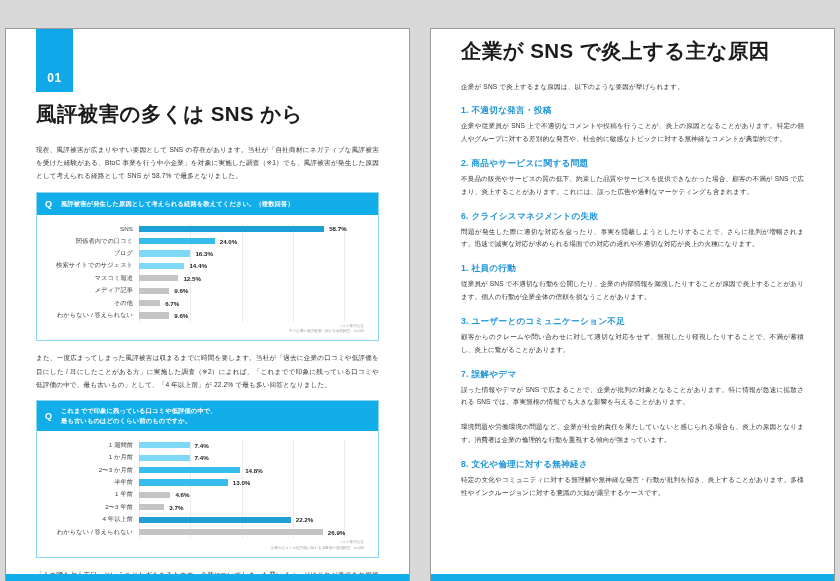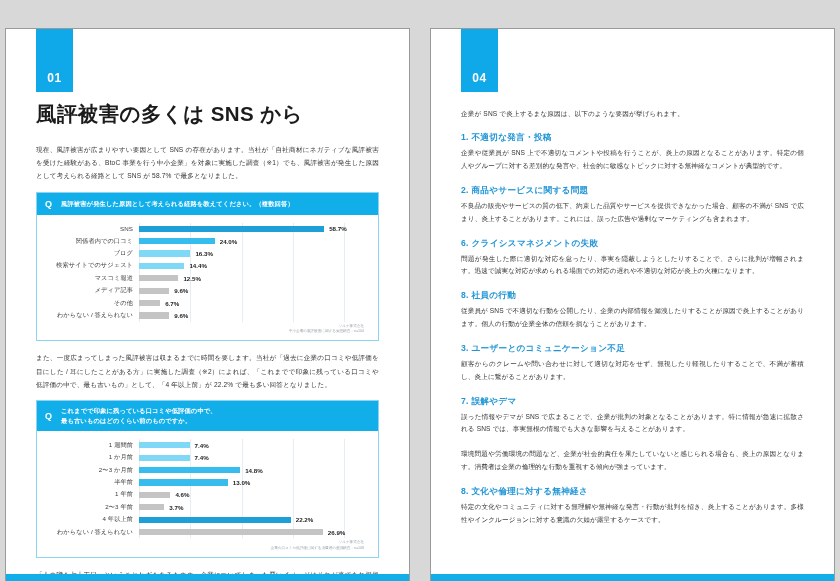--- a/index.html
+++ b/index.html
@@ -420,40 +420,40 @@
     <div class="footer">
       <div class="footer-logo"></div>
       <div class="footer-page">01</div>
       <div class="footer-copy">Copyright© Soluna Co., Ltd. All Rights Reserved schemed by レポピー*</div>
     </div>
   </div>
 
   <div class="page">
     <div class="page-body">
 
-      <div class="numbadge">04</div>
-
+
+      <h1 class="page-title">企業が SNS で炎上する主な原因</h1>
 
       <p class="lead">企業が SNS で炎上するまな原因は、以下のような要因が挙げられます。</p>
 
       <div id="sections-host">
           <div class="sec">
             <div class="sec-title">1. 不適切な発言・投稿</div>
             <div class="sec-body">企業や従業員が SNS 上で不適切なコメントや投稿を行うことが、炎上の原因となることがあります。特定の個人やグループに対する差別的な発言や、社会的に敏感なトピックに対する無神経なコメントが典型的です。</div>
           </div>
           <div class="sec">
             <div class="sec-title">2. 商品やサービスに関する問題</div>
             <div class="sec-body">不良品の販売やサービスの質の低下、約束した品質やサービスを提供できなかった場合、顧客の不満が SNS で広まり、炎上することがあります。これには、誤った広告や過剰なマーケティングも含まれます。</div>
           </div>
           <div class="sec">
             <div class="sec-title">6. クライシスマネジメントの失敗</div>
             <div class="sec-body">問題が発生した際に適切な対応を怠ったり、事実を隠蔽しようとしたりすることで、さらに批判が増幅されます。迅速で誠実な対応が求められる場面での対応の遅れや不適切な対応が炎上の火種になります。</div>
           </div>
           <div class="sec">
-            <div class="sec-title">8. 社員の行動</div>
+            <div class="sec-title">1. 社員の行動</div>
             <div class="sec-body">従業員が SNS で不適切な行動を公開したり、企業の内部情報を漏洩したりすることが原因で炎上することがあります。個人の行動が企業全体の信頼を損なうことがあります。</div>
           </div>
           <div class="sec">
             <div class="sec-title">3. ユーザーとのコミュニケーション不足</div>
             <div class="sec-body">顧客からのクレームや問い合わせに対して適切な対応をせず、無視したり軽視したりすることで、不満が蓄積し、炎上に繋がることがあります。</div>
           </div>
           <div class="sec">
             <div class="sec-title">7. 誤解やデマ</div>
             <div class="sec-body">誤った情報やデマが SNS で広まることで、企業が批判の対象となることがあります。特に情報が急速に拡散される SNS では、事実無根の情報でも大きな影響を与えることがあります。</div>
           </div>

